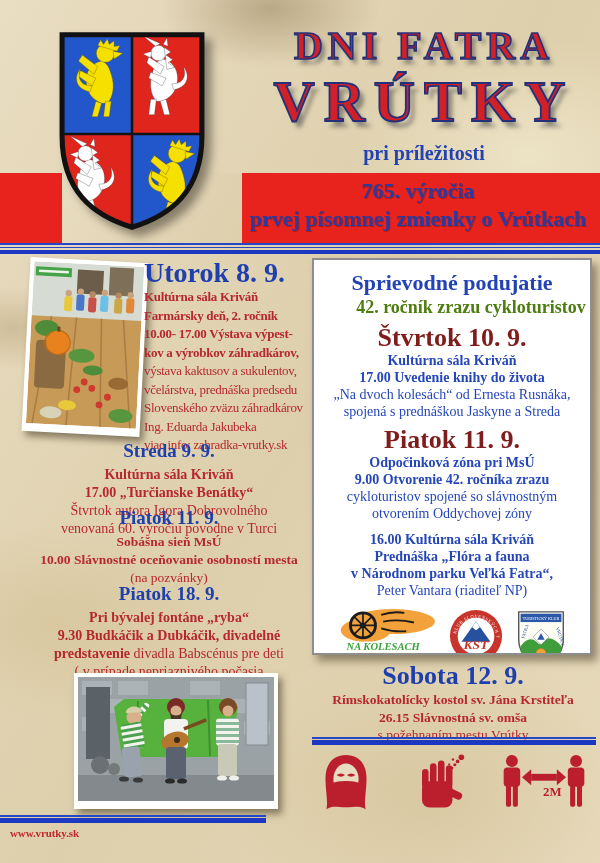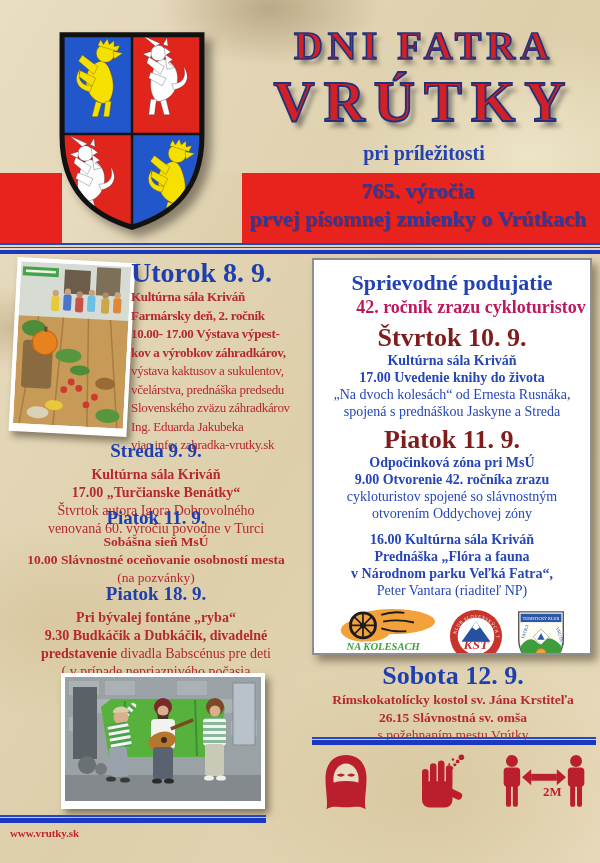--- a/index.html
+++ b/index.html
@@ -34,21 +34,21 @@
       text-shadow:1px 1px 0 rgba(120,20,20,.5);}
   
   .div-line{position:absolute;height:11px;
     background:linear-gradient(#2646c8 0 2px,rgba(0,0,0,0) 2px 3.5px,#2646c8 3.5px 5px,rgba(0,0,0,0) 5px 6.5px,#1c38c2 6.5px 11px);}
   .div-full{top:243px;left:0;width:600px;}
   .div-right{top:737px;left:312px;width:284px;height:8px;
     background:linear-gradient(#2646c8 0 2px,rgba(0,0,0,0) 2px 3.5px,#1c38c2 3.5px 8px);}
   .div-left{top:815px;left:0;width:266px;height:8px;
     background:linear-gradient(#2646c8 0 2px,rgba(0,0,0,0) 2px 3.5px,#1c38c2 3.5px 8px);}
   
-  .left-col{position:absolute;left:3px;top:258px;width:306px;height:600px;padding-left:35px;}
+  .left-col{position:absolute;left:16px;top:258px;width:306px;height:600px;padding-left:35px;}
   .right-col{position:absolute;left:306px;top:258px;width:294px;height:600px;}
   .h-blue{font-weight:700;font-size:19px;color:#1e3fae;line-height:30px;}
   .h-red{font-weight:700;font-size:26px;color:#7f1d1d;line-height:30px;}
   .ln{font-size:14px;line-height:18px;color:#b6282e;white-space:nowrap;}
   .b{font-weight:700;}
   .gap{margin-top:9px;}
   .centered{text-align:center;}
   
   .photo-frame{position:absolute;background:#fff;box-shadow:4px 5px 7px rgba(60,50,30,.55);}
   .photo1{left:10px;top:2px;padding:4px;transform:rotate(3deg);}
@@ -58,21 +58,21 @@
   .sec-streda{position:absolute;left:0;top:178px;width:306px;}
   .sec-piatok11{position:absolute;left:0;top:245px;width:306px;}
   .sec-piatok11 .ln{font-size:13.5px;}
   .sec-piatok18{position:absolute;left:0;top:321px;width:306px;}
   .photo2{left:58px;top:415px;padding:4px;}
   
   .white-box{position:absolute;left:6px;top:0;width:280px;height:397px;background:#fff;
     border:2px solid #8e8e8e;box-shadow:5px 6px 8px rgba(60,50,30,.5);
     text-align:center;overflow:hidden;box-sizing:border-box;}
   .white-box .h-main{font-weight:700;font-size:22px;color:#2343b5;margin-top:10px;line-height:26px;}
-  .white-box .h-green{font-weight:700;font-size:18px;color:#be185d;line-height:22px;padding-left:38px;}
+  .white-box .h-green{font-weight:700;font-size:18px;color:#4d7c0f;line-height:22px;padding-left:38px;}
   .white-box .h-red{font-size:26px;margin-top:5px;line-height:29px;}
   .white-box .ln{font-size:14px;line-height:17px;color:#2446b8;}
   .logos{display:flex;justify-content:center;align-items:center;gap:12px;margin-top:8px;}
   .sec-sobota{position:absolute;left:0;top:403px;width:294px;text-align:center;}
   .sec-sobota .h-blue{font-size:26px;}
   .sec-sobota .ln{font-size:13.5px;line-height:17.5px;}
   .covid-icons{position:absolute;left:0;top:490px;width:294px;height:70px;
     display:flex;justify-content:space-between;align-items:center;padding:0 12px;box-sizing:border-box;}
   
   .footer{position:absolute;left:10px;top:827px;width:582px;display:flex;

